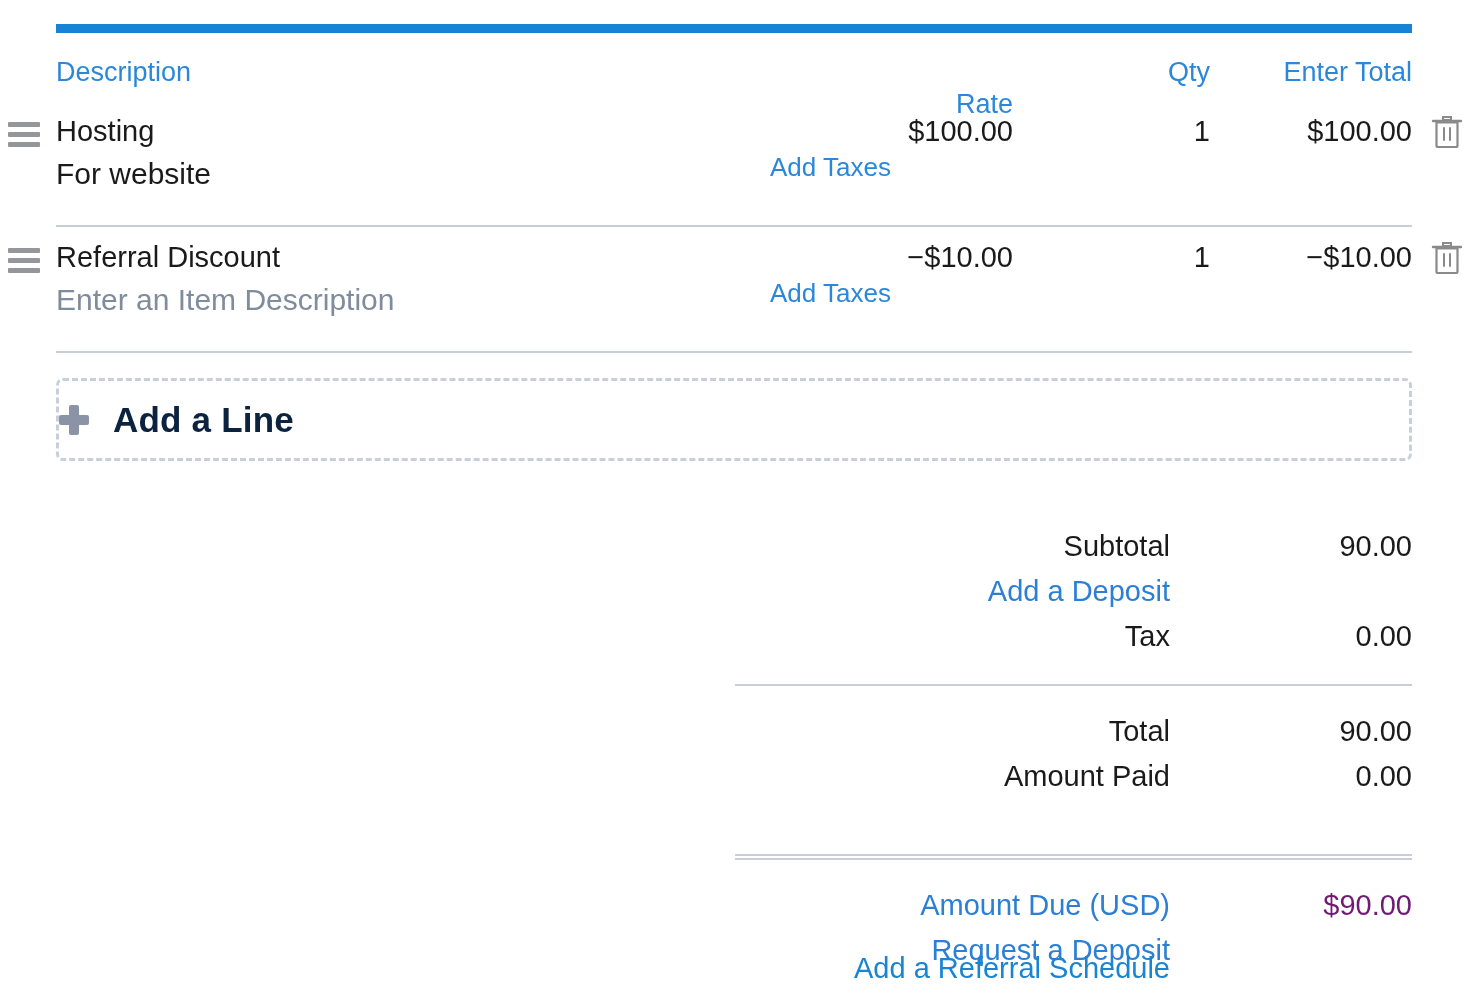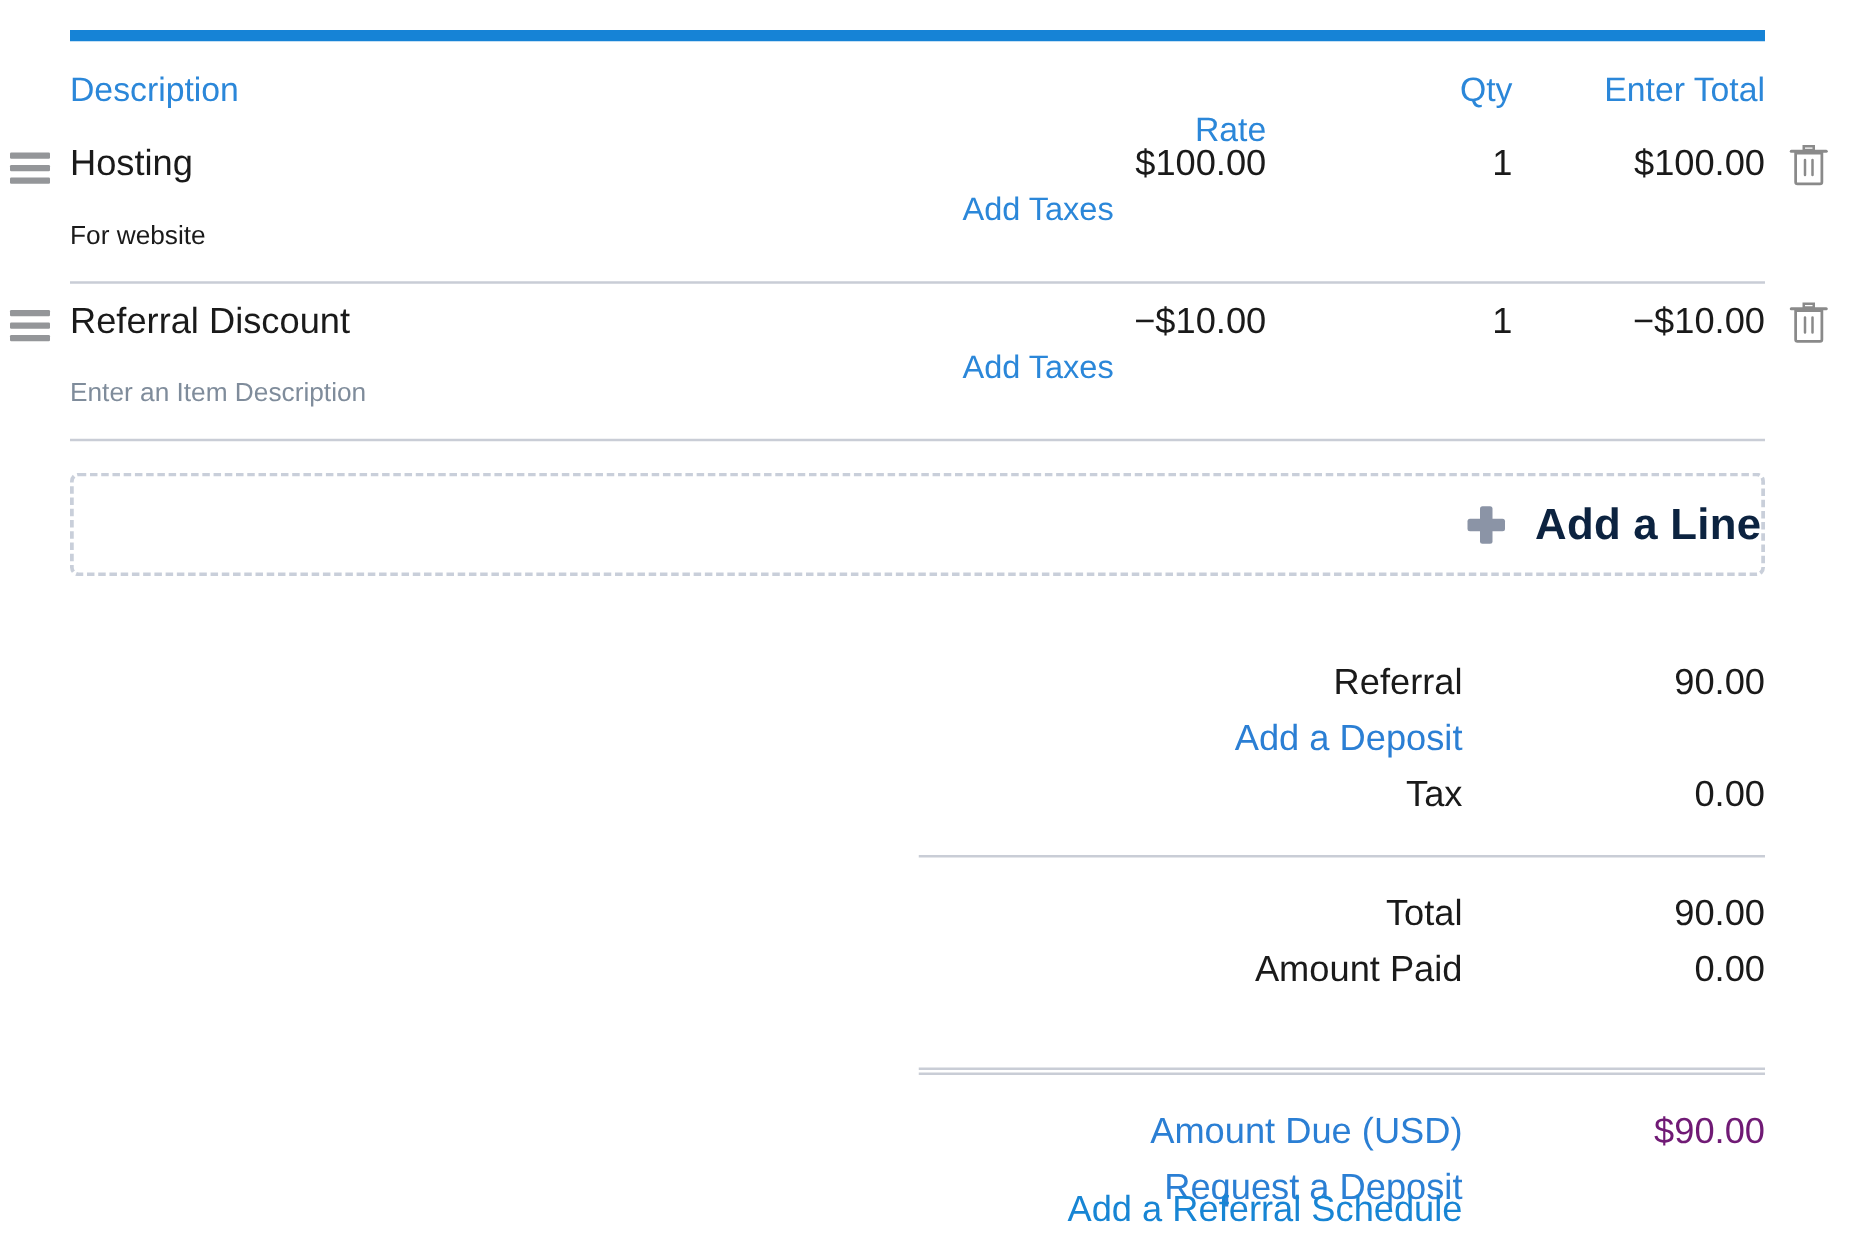--- a/index.html
+++ b/index.html
@@ -87,24 +87,24 @@
     top: 10px;
     width: 680px;
   }
   .desc-title {
     font-size: 29px;
     color: #1a1a1a;
     line-height: 38px;
     white-space: nowrap;
   }
   .desc-sub {
-    font-size: 21px;
+    font-size: 30px;
     color: #1a1a1a;
     line-height: 34px;
-    margin-top: 22px;
+    margin-top: 7px;
     white-space: nowrap;
   }
   .desc-sub.placeholder { color: #7f8c9b; }
 
   .cell-rate {
     position: absolute;
     left: 770px;
     top: 10px;
     width: 243px;
     text-align: right;
@@ -173,21 +173,21 @@
   .add-line {
     position: absolute;
     left: 56px;
     top: 378px;
     width: 1356px;
     height: 83px;
     border: 3px dashed #c9cfda;
     border-radius: 7px;
     display: flex;
     align-items: center;
-    justify-content: flex-end;
+    justify-content: flex-start;
     gap: 24px;
     cursor: pointer;
     background: #ffffff;
   }
   .add-line-label {
     font-size: 35px;
     font-weight: bold;
     color: #0c2340;
     letter-spacing: 0.2px;
   }
@@ -377,21 +377,21 @@
   </div>
 
   <div class="add-line">
     <span class="plus-icon"></span>
     <span class="add-line-label">Add a Line</span>
   </div>
 
   <div class="totals">
 
     <div class="tot-row">
-      <div class="tot-label">Referral</div>
+      <div class="tot-label">Subtotal</div>
       <div class="tot-value">90.00</div>
     </div>
 
     <div class="link-row">
       <div class="tot-link">Add a Deposit</div>
     </div>
 
     <div class="tot-row">
       <div class="tot-label">Tax</div>
       <div class="tot-value">0.00</div>

